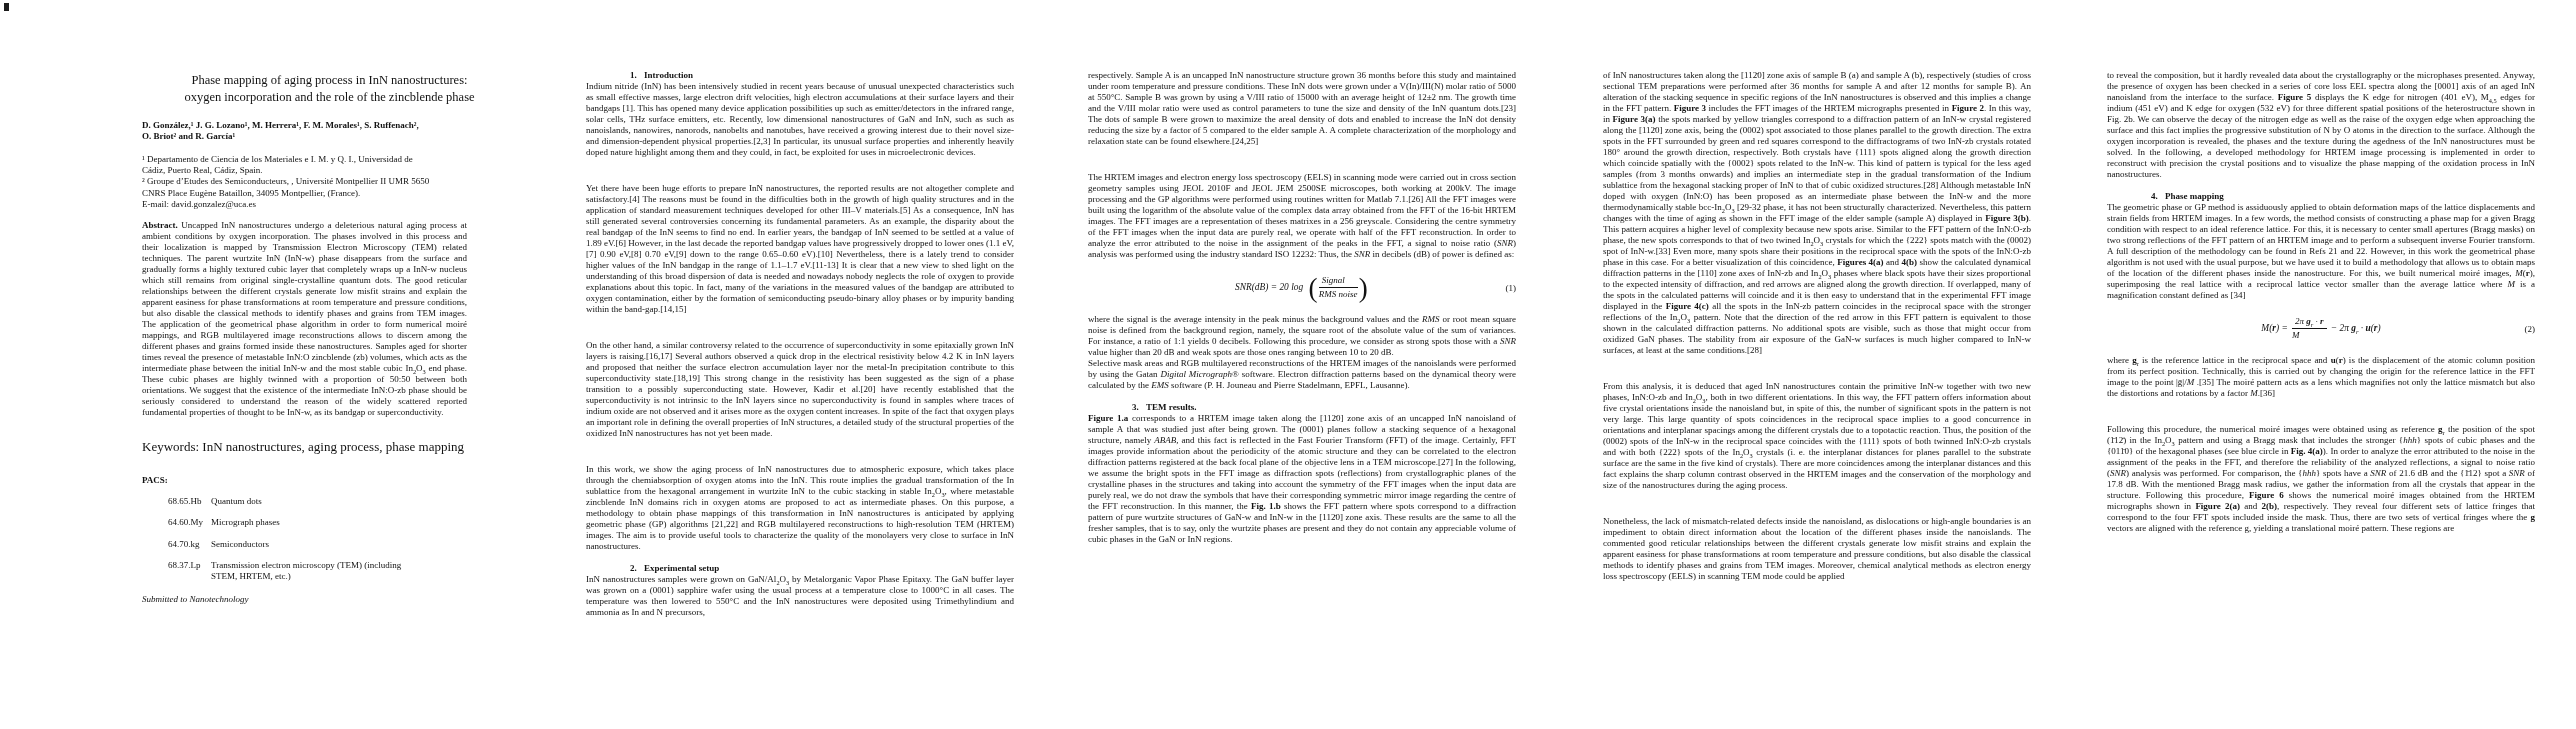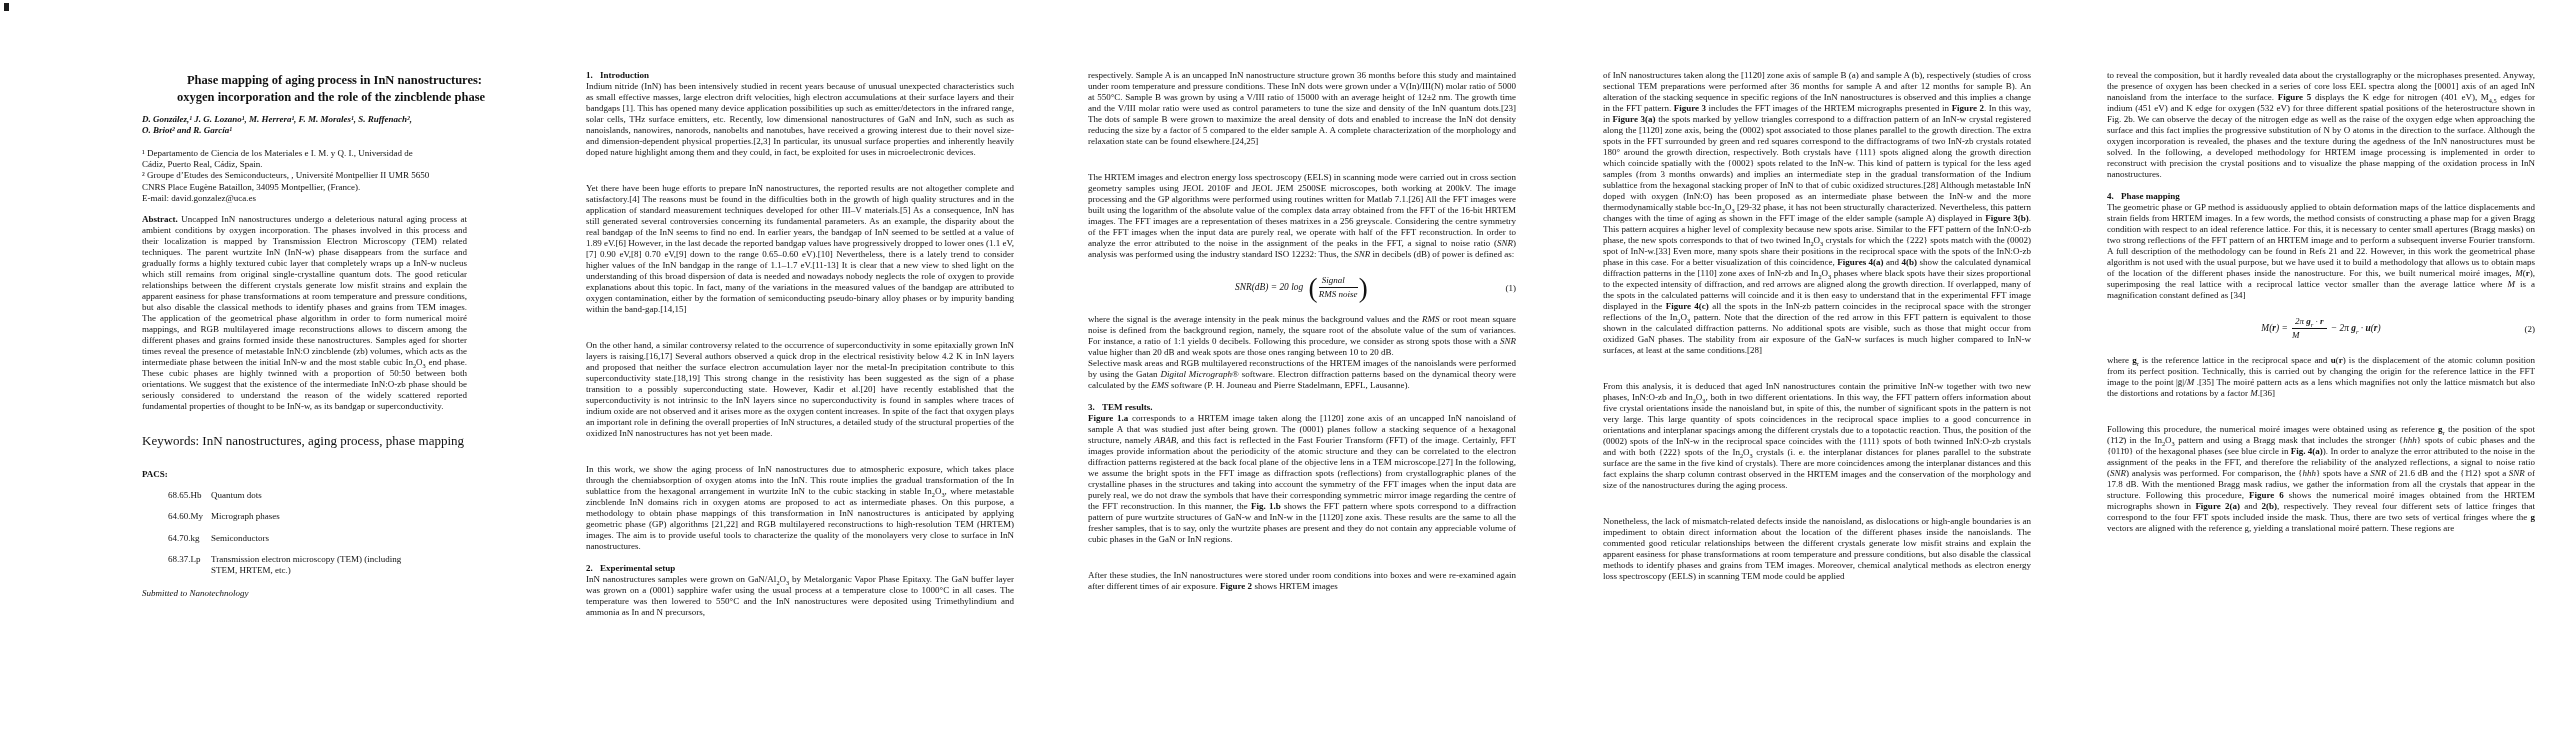--- a/index.html
+++ b/index.html
@@ -7,42 +7,42 @@
     position:relative; width:2576px; height:729px; background:#ffffff;
     overflow:hidden; color:#121212;
     font-family:"Liberation Serif","DejaVu Serif",serif;
   }
   .corner-mark { position:absolute; left:3.6px; top:3px; width:5.5px; height:8px; background:#1b1b1b; }
 
   .col { position:absolute; text-align:justify; }
 
   
   #col1 { left:142px; top:72px; width:340px; font-size:9px; line-height:11px; }
-  .title-line { font-weight:bold; font-size:12.5px; line-height:17px; text-align:right; white-space:nowrap;margin-left:35px; }
-  .authors { margin-top:8px;font-style:italic; }
+  .title-line { font-weight:normal; font-size:12.5px; line-height:17px; text-align:center; white-space:nowrap;margin-left:35px; }
+  .authors { margin-top:14px; }
   .author-line { font-weight:bold; font-size:9px; line-height:11.2px; text-align:left; white-space:nowrap; }
   .affiliations { margin-top:11.5px; }
   .affiliation-line { font-size:9px; line-height:11.2px; text-align:left; white-space:nowrap; }
   .abstract { margin-top:9.7px; width:325px; text-align:justify; }
   .abstract b { font-weight:bold; }
   .keywords { margin-top:23px; text-align:left; font-size:13px; }
   .pacs-label { margin-top:23px; font-weight:bold; text-align:left; font-size:9px; }
   .pacs-row { display:flex; margin-top:10.3px; text-align:left; font-size:9px;margin-left:26px; }
   .pacs-code { flex:0 0 43px; }
   .pacs-desc { width:200px; }
   .submitted { margin-top:12px; font-style:italic; text-align:left; font-size:9px; }
 
   
   .bodycol { font-size:9px; line-height:11px; }
   #col2 { left:586px;  top:70px; width:428px; }
   #col3 { left:1088px; top:70px; width:428px; }
   #col4 { left:1603px; top:70px; width:428px; }
   #col5 { left:2107px; top:70px; width:428px; }
 
-  .heading { font-weight:bold; margin-top:11px; text-align:left; }
+  .heading { font-weight:bold; margin-top:11px; text-align:left;margin-left:44px; }
   .heading.first, .bodycol > .heading:first-child { margin-top:0; }
   .hnum { margin-right:7.3px; }
   .para { margin:25px 0 0 0; }
   .para.tight, .heading + .para { margin-top:0; }
 
   .equation { position:relative; margin:8.5px 0 7.3px 0; height:38px;
               display:flex; align-items:center; justify-content:center; }
   .eq-body { display:inline-flex; align-items:center; font-style:italic; font-size:9.4px; }
   .eq-lhs { margin-right:4.3px; }
   .eq-rhs { margin-left:4.3px; }
@@ -126,21 +126,20 @@
             <span class="fden"><i>RMS noise</i></span>
           </span>
           <span class="paren">)</span>
         </span>
         <span class="eq-no">(1)</span>
       </div>
       <p class="para tight">where the signal is the average intensity in the peak minus the background values and the <i>RMS</i> or root mean square noise is defined from the background region, namely, the square root of the absolute value of the sum of variances. For instance, a ratio of 1:1 yields 0 decibels. Following this procedure, we consider as strong spots those with a <i>SNR</i> value higher than 20 dB and weak spots are those ones ranging between 10 to 20 dB.</p>
       <p class="para tight">Selective mask areas and RGB multilayered reconstructions of the HRTEM images of the nanoislands were performed by using the Gatan <i>Digital Micrograph</i>® software. Electron diffraction patterns based on the dynamical theory were calculated by the <i>EMS</i> software (P. H. Jouneau and Pierre Stadelmann, EPFL, Lausanne).</p>
       <div class="heading"><span class="hnum">3.</span>TEM results.</div>
       <p class="para tight"><b>Figure 1.a</b> corresponds to a HRTEM image taken along the [112̄0] zone axis of an uncapped InN nanoisland of sample A that was studied just after being grown. The (0001) planes follow a stacking sequence of a hexagonal structure, namely <i>ABAB</i>, and this fact is reflected in the Fast Fourier Transform (FFT) of the image. Certainly, FFT images provide information about the periodicity of the atomic structure and they can be correlated to the electron diffraction patterns registered at the back focal plane of the objective lens in a TEM microscope.[27] In the following, we assume the bright spots in the FFT image as diffraction spots (reflections) from crystallographic planes of the crystalline phases in the structures and taking into account the symmetry of the FFT images when the input data are purely real, we do not draw the symbols that have their corresponding symmetric mirror image regarding the centre of the FFT reconstruction. In this manner, the <b>Fig. 1.b</b> shows the FFT pattern where spots correspond to a diffraction pattern of pure wurtzite structures of GaN-w and InN-w in the [112̄0] zone axis. These results are the same to all the fresher samples, that is to say, only the wurtzite phases are present and they do not contain any appreciable volume of cubic phases in the GaN or InN regions.</p>
-      <p class="para">After these studies, the InN nanostructures were stored under room conditions into boxes and were re-examined again after different times of air exposure. <b>Figure 2</b> shows HRTEM images</p>
     </div>
   <div id="col4" class="col bodycol">
       <p class="para tight">of InN nanostructures taken along the [112̄0] zone axis of sample B (a) and sample A (b), respectively (studies of cross sectional TEM preparations were performed after 36 months for sample A and after 12 months for sample B). An alteration of the stacking sequence in specific regions of the InN nanostructures is observed and this implies a change in the FFT pattern. <b>Figure 3</b> includes the FFT images of the HRTEM micrographs presented in <b>Figure 2</b>. In this way, in <b>Figure 3(a)</b> the spots marked by yellow triangles correspond to a diffraction pattern of an InN-w crystal registered along the [112̄0] zone axis, being the (0002) spot associated to those planes parallel to the growth direction. The extra spots in the FFT surrounded by green and red squares correspond to the diffractograms of two InN-zb crystals rotated 180° around the growth direction, respectively. Both crystals have {111} spots aligned along the growth direction which coincide spatially with the {0002} spots related to the InN-w. This kind of pattern is typical for the less aged samples (from 3 months onwards) and implies an intermediate step in the gradual transformation of the Indium sublattice from the hexagonal stacking proper of InN to that of cubic oxidized structures.[28] Although metastable InN doped with oxygen (InN:O) has been proposed as an intermediate phase between the InN-w and the more thermodynamically stable bcc-In<sub>2</sub>O<sub>3</sub> [29-32 phase, it has not been structurally characterized. Nevertheless, this pattern changes with the time of aging as shown in the FFT image of the elder sample (sample A) displayed in <b>Figure 3(b)</b>. This pattern acquires a higher level of complexity because new spots arise. Similar to the FFT pattern of the InN:O-zb phase, the new spots corresponds to that of two twined In<sub>2</sub>O<sub>3</sub> crystals for which the {222} spots match with the (0002) spot of InN-w.[33] Even more, many spots share their positions in the reciprocal space with the spots of the InN:O-zb phase in this case. For a better visualization of this coincidence, <b>Figures 4(a)</b> and <b>4(b)</b> show the calculated dynamical diffraction patterns in the [110] zone axes of InN-zb and In<sub>2</sub>O<sub>3</sub> phases where black spots have their sizes proportional to the expected intensity of diffraction, and red arrows are aligned along the growth direction. If overlapped, many of the spots in the calculated patterns will coincide and it is then easy to understand that in the experimental FFT image displayed in the <b>Figure 4(c)</b> all the spots in the InN-zb pattern coincides in the reciprocal space with the stronger reflections of the In<sub>2</sub>O<sub>3</sub> pattern. Note that the direction of the red arrow in this FFT pattern is equivalent to those shown in the calculated diffraction patterns. No additional spots are visible, such as those that might occur from oxidized GaN phases. The stability from air exposure of the GaN-w surfaces is much higher compared to InN-w surfaces, at least at the same conditions.[28]</p>
       <p class="para">From this analysis, it is deduced that aged InN nanostructures contain the primitive InN-w together with two new phases, InN:O-zb and In<sub>2</sub>O<sub>3</sub>, both in two different orientations. In this way, the FFT pattern offers information about five crystal orientations inside the nanoisland but, in spite of this, the number of significant spots in the pattern is not very large. This large quantity of spots coincidences in the reciprocal space implies to a good concurrence in orientations and interplanar spacings among the different crystals due to a topotactic reaction. Thus, the position of the (0002) spots of the InN-w in the reciprocal space coincides with the {111} spots of both twinned InN:O-zb crystals and with both {222} spots of the In<sub>2</sub>O<sub>3</sub> crystals (i. e. the interplanar distances for planes parallel to the substrate surface are the same in the five kind of crystals). There are more coincidences among the interplanar distances and this fact explains the sharp column contrast observed in the HRTEM images and the conservation of the morphology and size of the nanostructures during the aging process.</p>
       <p class="para">Nonetheless, the lack of mismatch-related defects inside the nanoisland, as dislocations or high-angle boundaries is an impediment to obtain direct information about the location of the different phases inside the nanoislands. The commented good reticular relationships between the different crystals generate low misfit strains and explain the apparent easiness for phase transformations at room temperature and pressure conditions, but also disable the classical methods to identify phases and grains from TEM images. Moreover, chemical analytical methods as electron energy loss spectroscopy (EELS) in scanning TEM mode could be applied</p>
     </div>
   <div id="col5" class="col bodycol">
       <p class="para tight">to reveal the composition, but it hardly revealed data about the crystallography or the microphases presented. Anyway, the presence of oxygen has been checked in a series of core loss EEL spectra along the [0001] axis of an aged InN nanoisland from the interface to the surface. <b>Figure 5</b> displays the K edge for nitrogen (401 eV), M<sub>4,5</sub> edges for indium (451 eV) and K edge for oxygen (532 eV) for three different spatial positions of the heterostructure shown in Fig. 2b. We can observe the decay of the nitrogen edge as well as the raise of the oxygen edge when approaching the surface and this fact implies the progressive substitution of N by O atoms in the direction to the surface. Although the oxygen incorporation is revealed, the phases and the texture during the agedness of the InN nanostructures must be solved. In the following, a developed methodology for HRTEM image processing is implemented in order to reconstruct with precision the crystal positions and to visualize the phase mapping of the oxidation process in InN nanostructures.</p>
       <div class="heading"><span class="hnum">4.</span>Phase mapping</div>
       <p class="para tight">The geometric phase or GP method is assiduously applied to obtain deformation maps of the lattice displacements and strain fields from HRTEM images. In a few words, the method consists of constructing a phase map for a given Bragg condition with respect to an ideal reference lattice. For this, it is necessary to center small apertures (Bragg masks) on two strong reflections of the FFT pattern of an HRTEM image and to perform a subsequent inverse Fourier transform. A full description of the methodology can be found in Refs 21 and 22. However, in this work the geometrical phase algorithm is not used with the usual purpose, but we have used it to build a methodology that allows us to obtain maps of the location of the different phases inside the nanostructure. For this, we built numerical moiré images, <i>M</i>(<b>r</b>), superimposing the real lattice with a reciprocal lattice vector smaller than the average lattice where <i>M</i> is a magnification constant defined as [34]</p>

